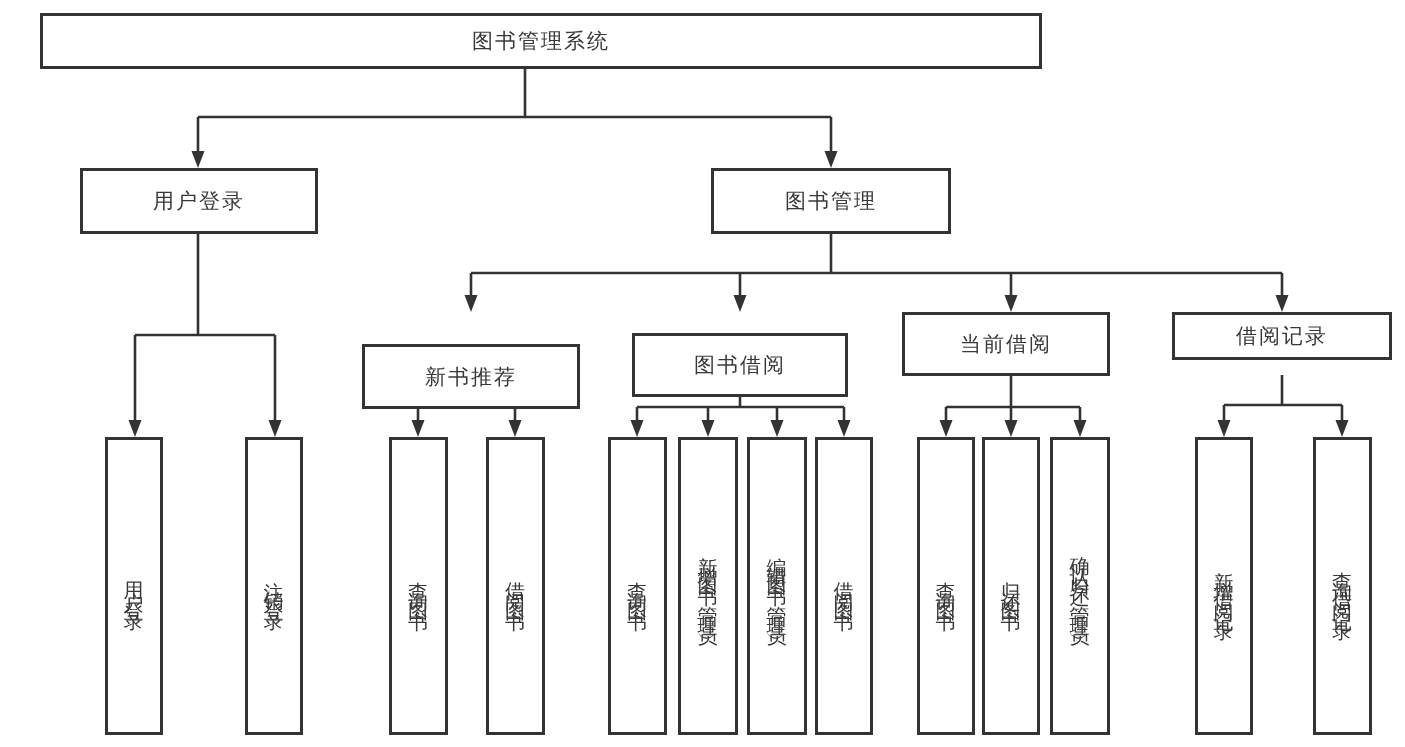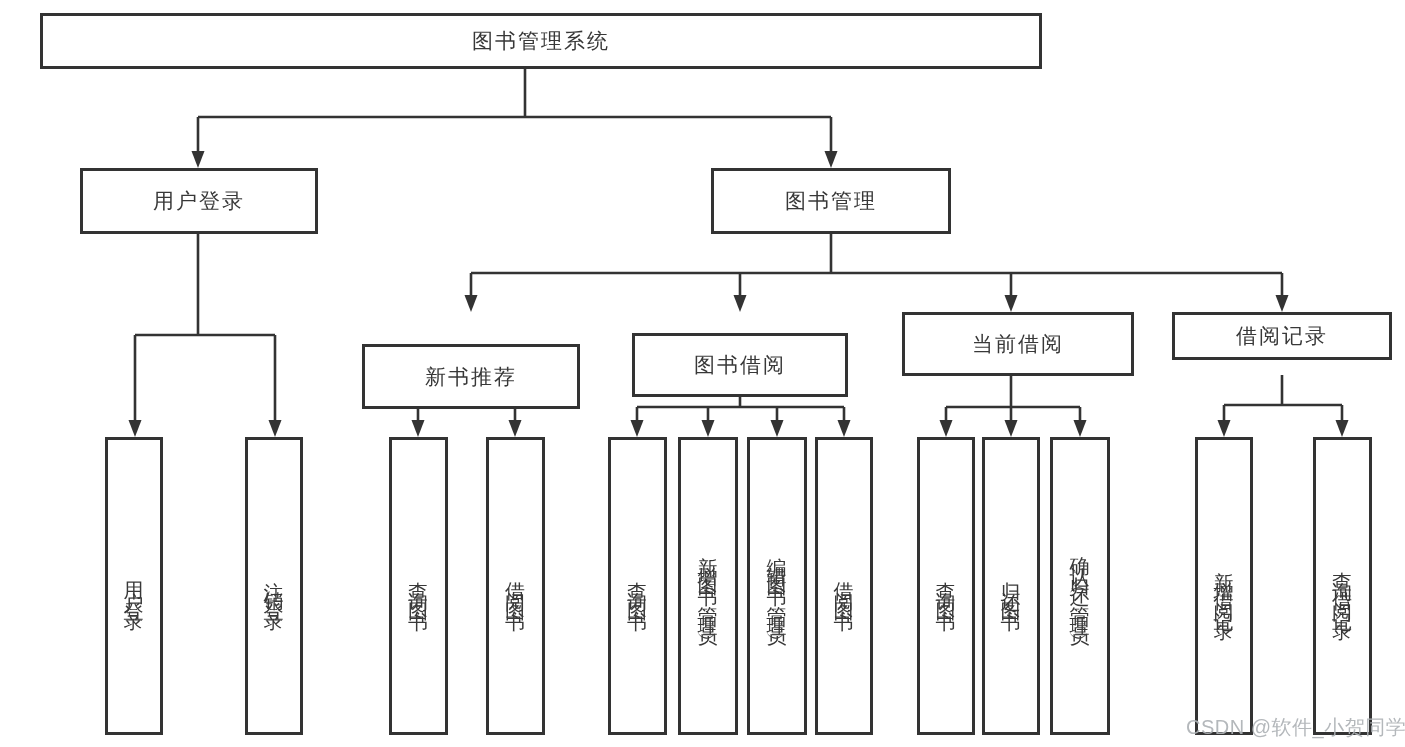--- a/index.html
+++ b/index.html
@@ -81,21 +81,21 @@
     </g>
   </svg>
 
   <div class="hbox" style="left:40px;top:13px;width:1002px;height:56px;">图书管理系统</div>
 
   <div class="hbox" style="left:80px;top:168px;width:238px;height:66px;">用户登录</div>
   <div class="hbox" style="left:711px;top:168px;width:240px;height:66px;">图书管理</div>
 
   <div class="hbox" style="left:362px;top:312px;width:218px;height:65px;margin-top:32px;">新书推荐</div>
   <div class="hbox" style="left:632px;top:312px;width:216px;height:64px;margin-top:21px;">图书借阅</div>
-  <div class="hbox" style="left:902px;top:312px;width:232px;height:64px;">当前借阅</div>
+  <div class="hbox" style="left:902px;top:312px;width:208px;height:64px;">当前借阅</div>
   <div class="hbox" style="left:1172px;top:312px;width:220px;height:48px;">借阅记录</div>
 
   <div class="vbox" style="left:105px;width:58px;">
     <span class="vtext">用户登录</span>
   </div>
   <div class="vbox" style="left:245px;width:58px;">
     <span class="vtext">注销登录</span>
   </div>
 
   <div class="vbox" style="left:389px;width:59px;">
@@ -128,15 +128,14 @@
     <span class="vtext">确认归还（管理员）</span>
   </div>
 
   <div class="vbox" style="left:1195px;width:58px;">
     <span class="vtext">新增借阅记录</span>
   </div>
   <div class="vbox" style="left:1313px;width:59px;">
     <span class="vtext">查询借阅记录</span>
   </div>
 
-  <div class="watermark">CSDN @软件_小贺同学</div>
 
 </div>
 
 </body></html>

